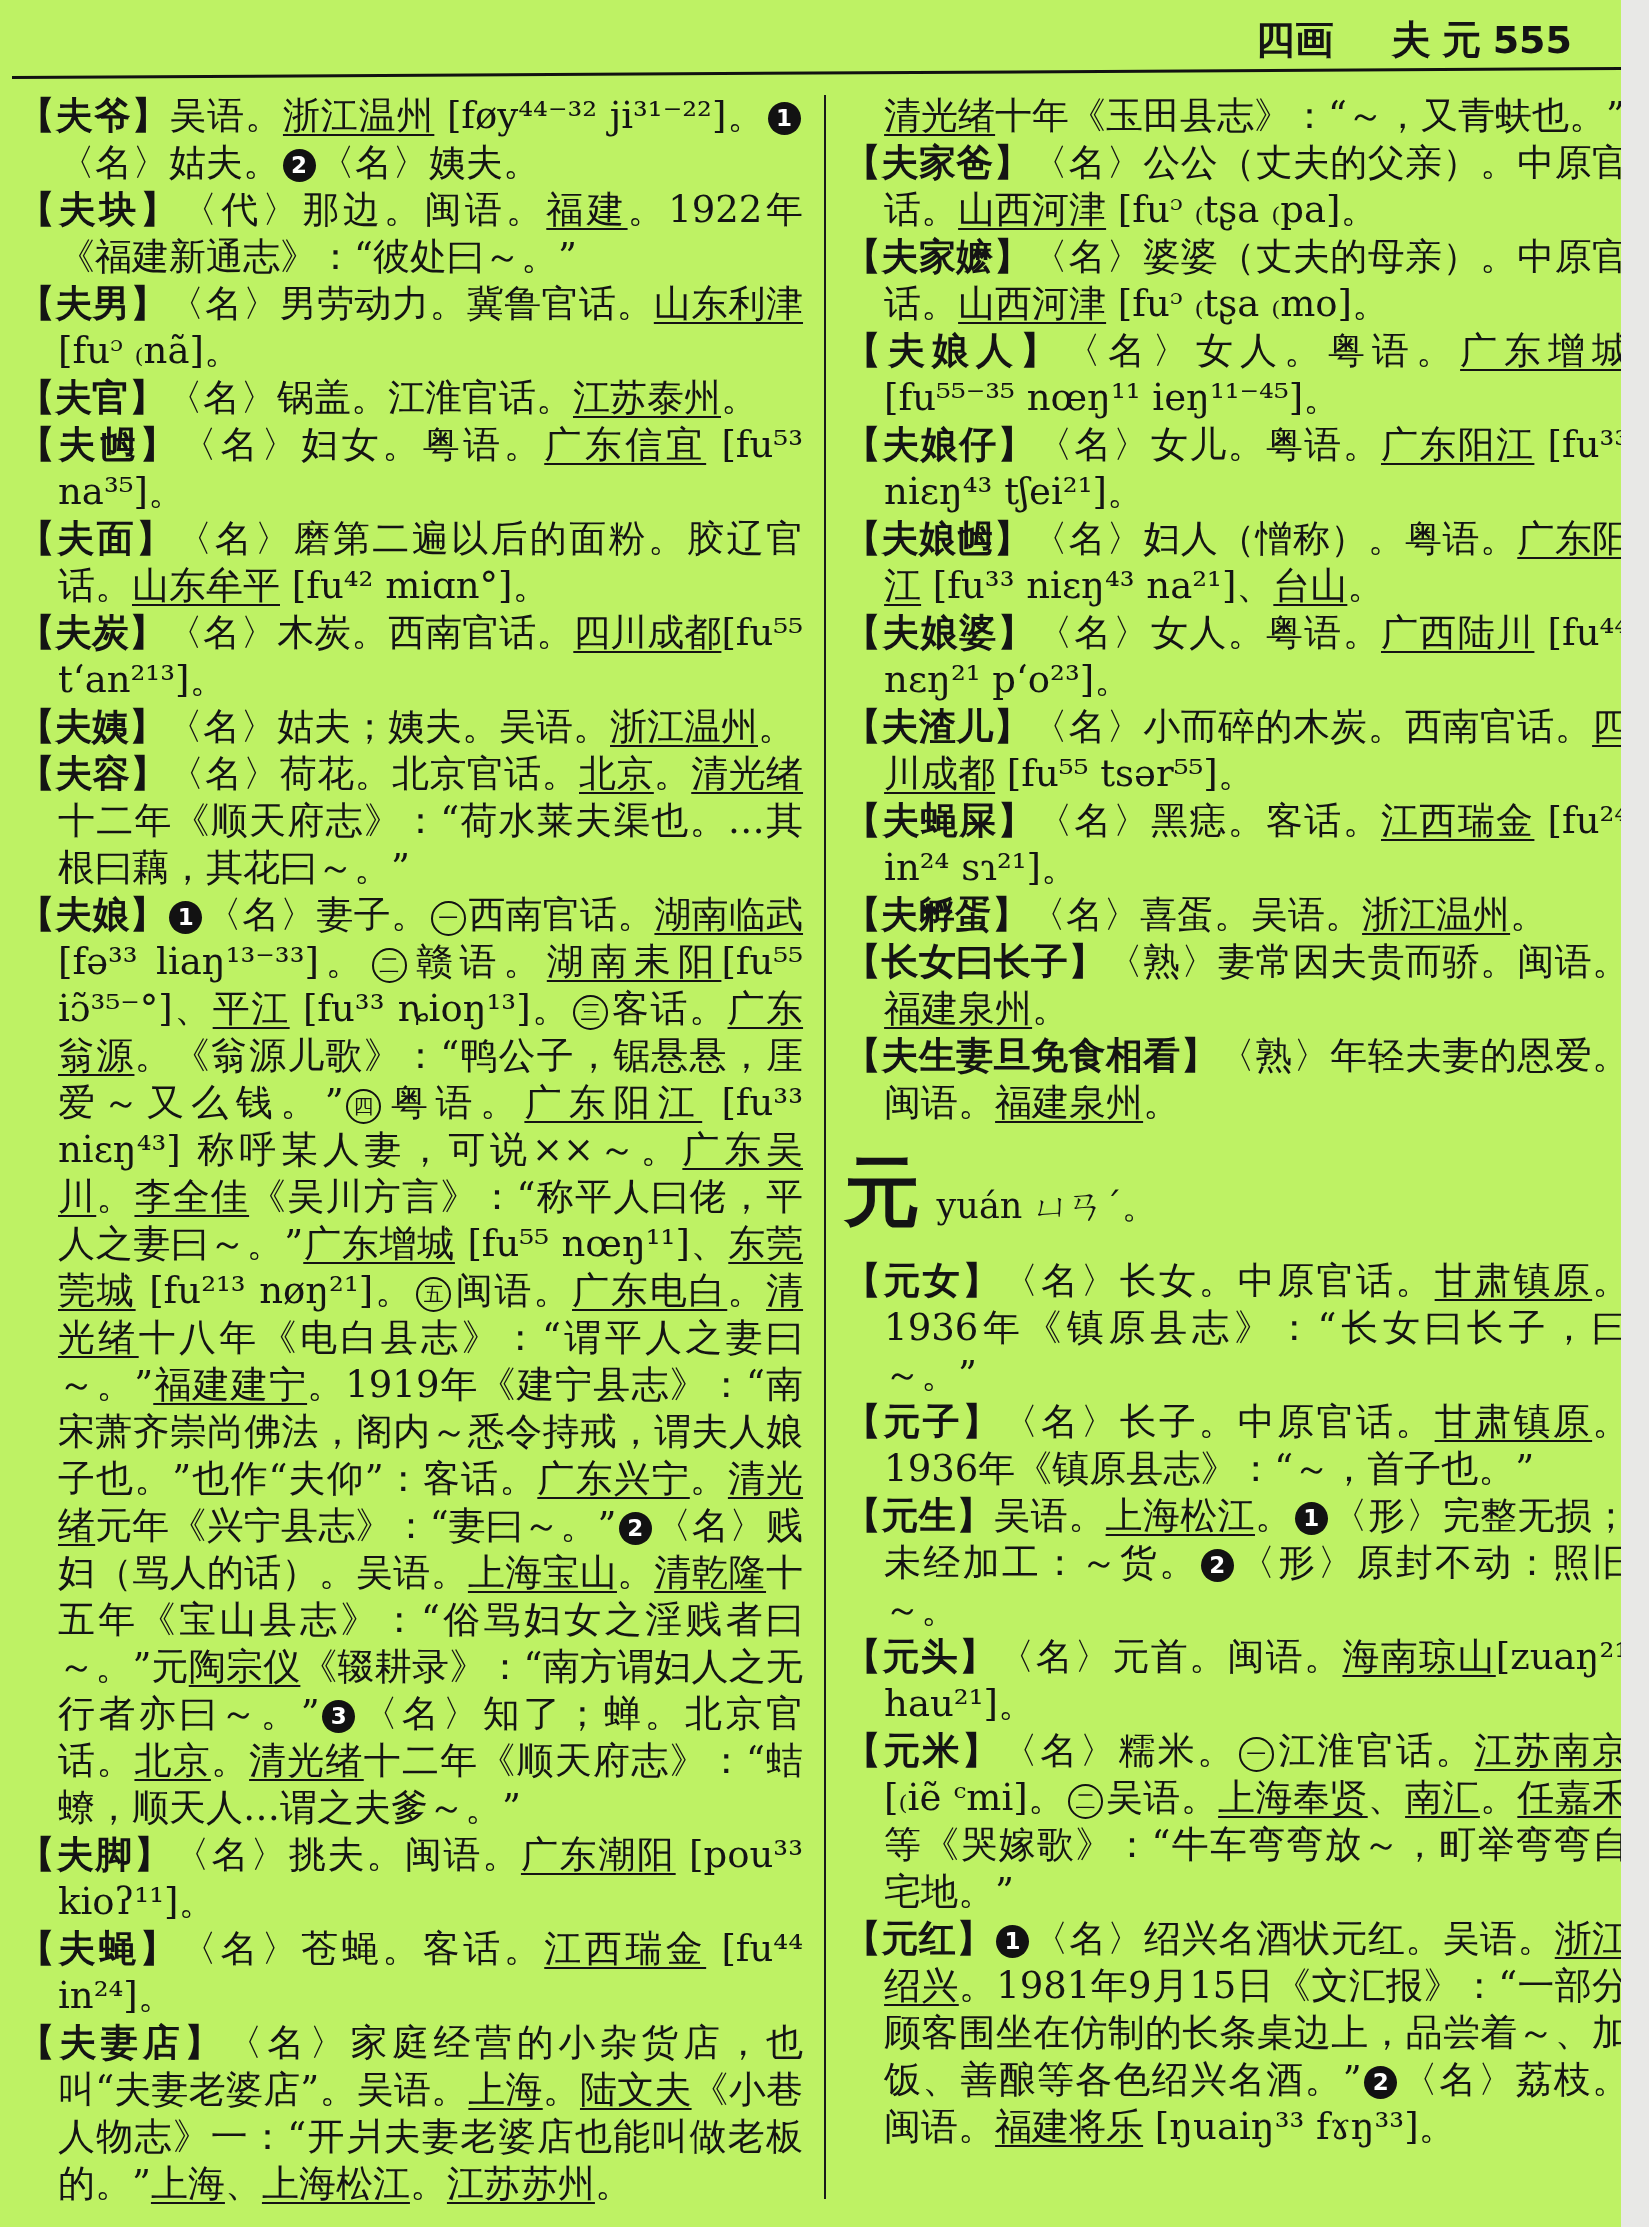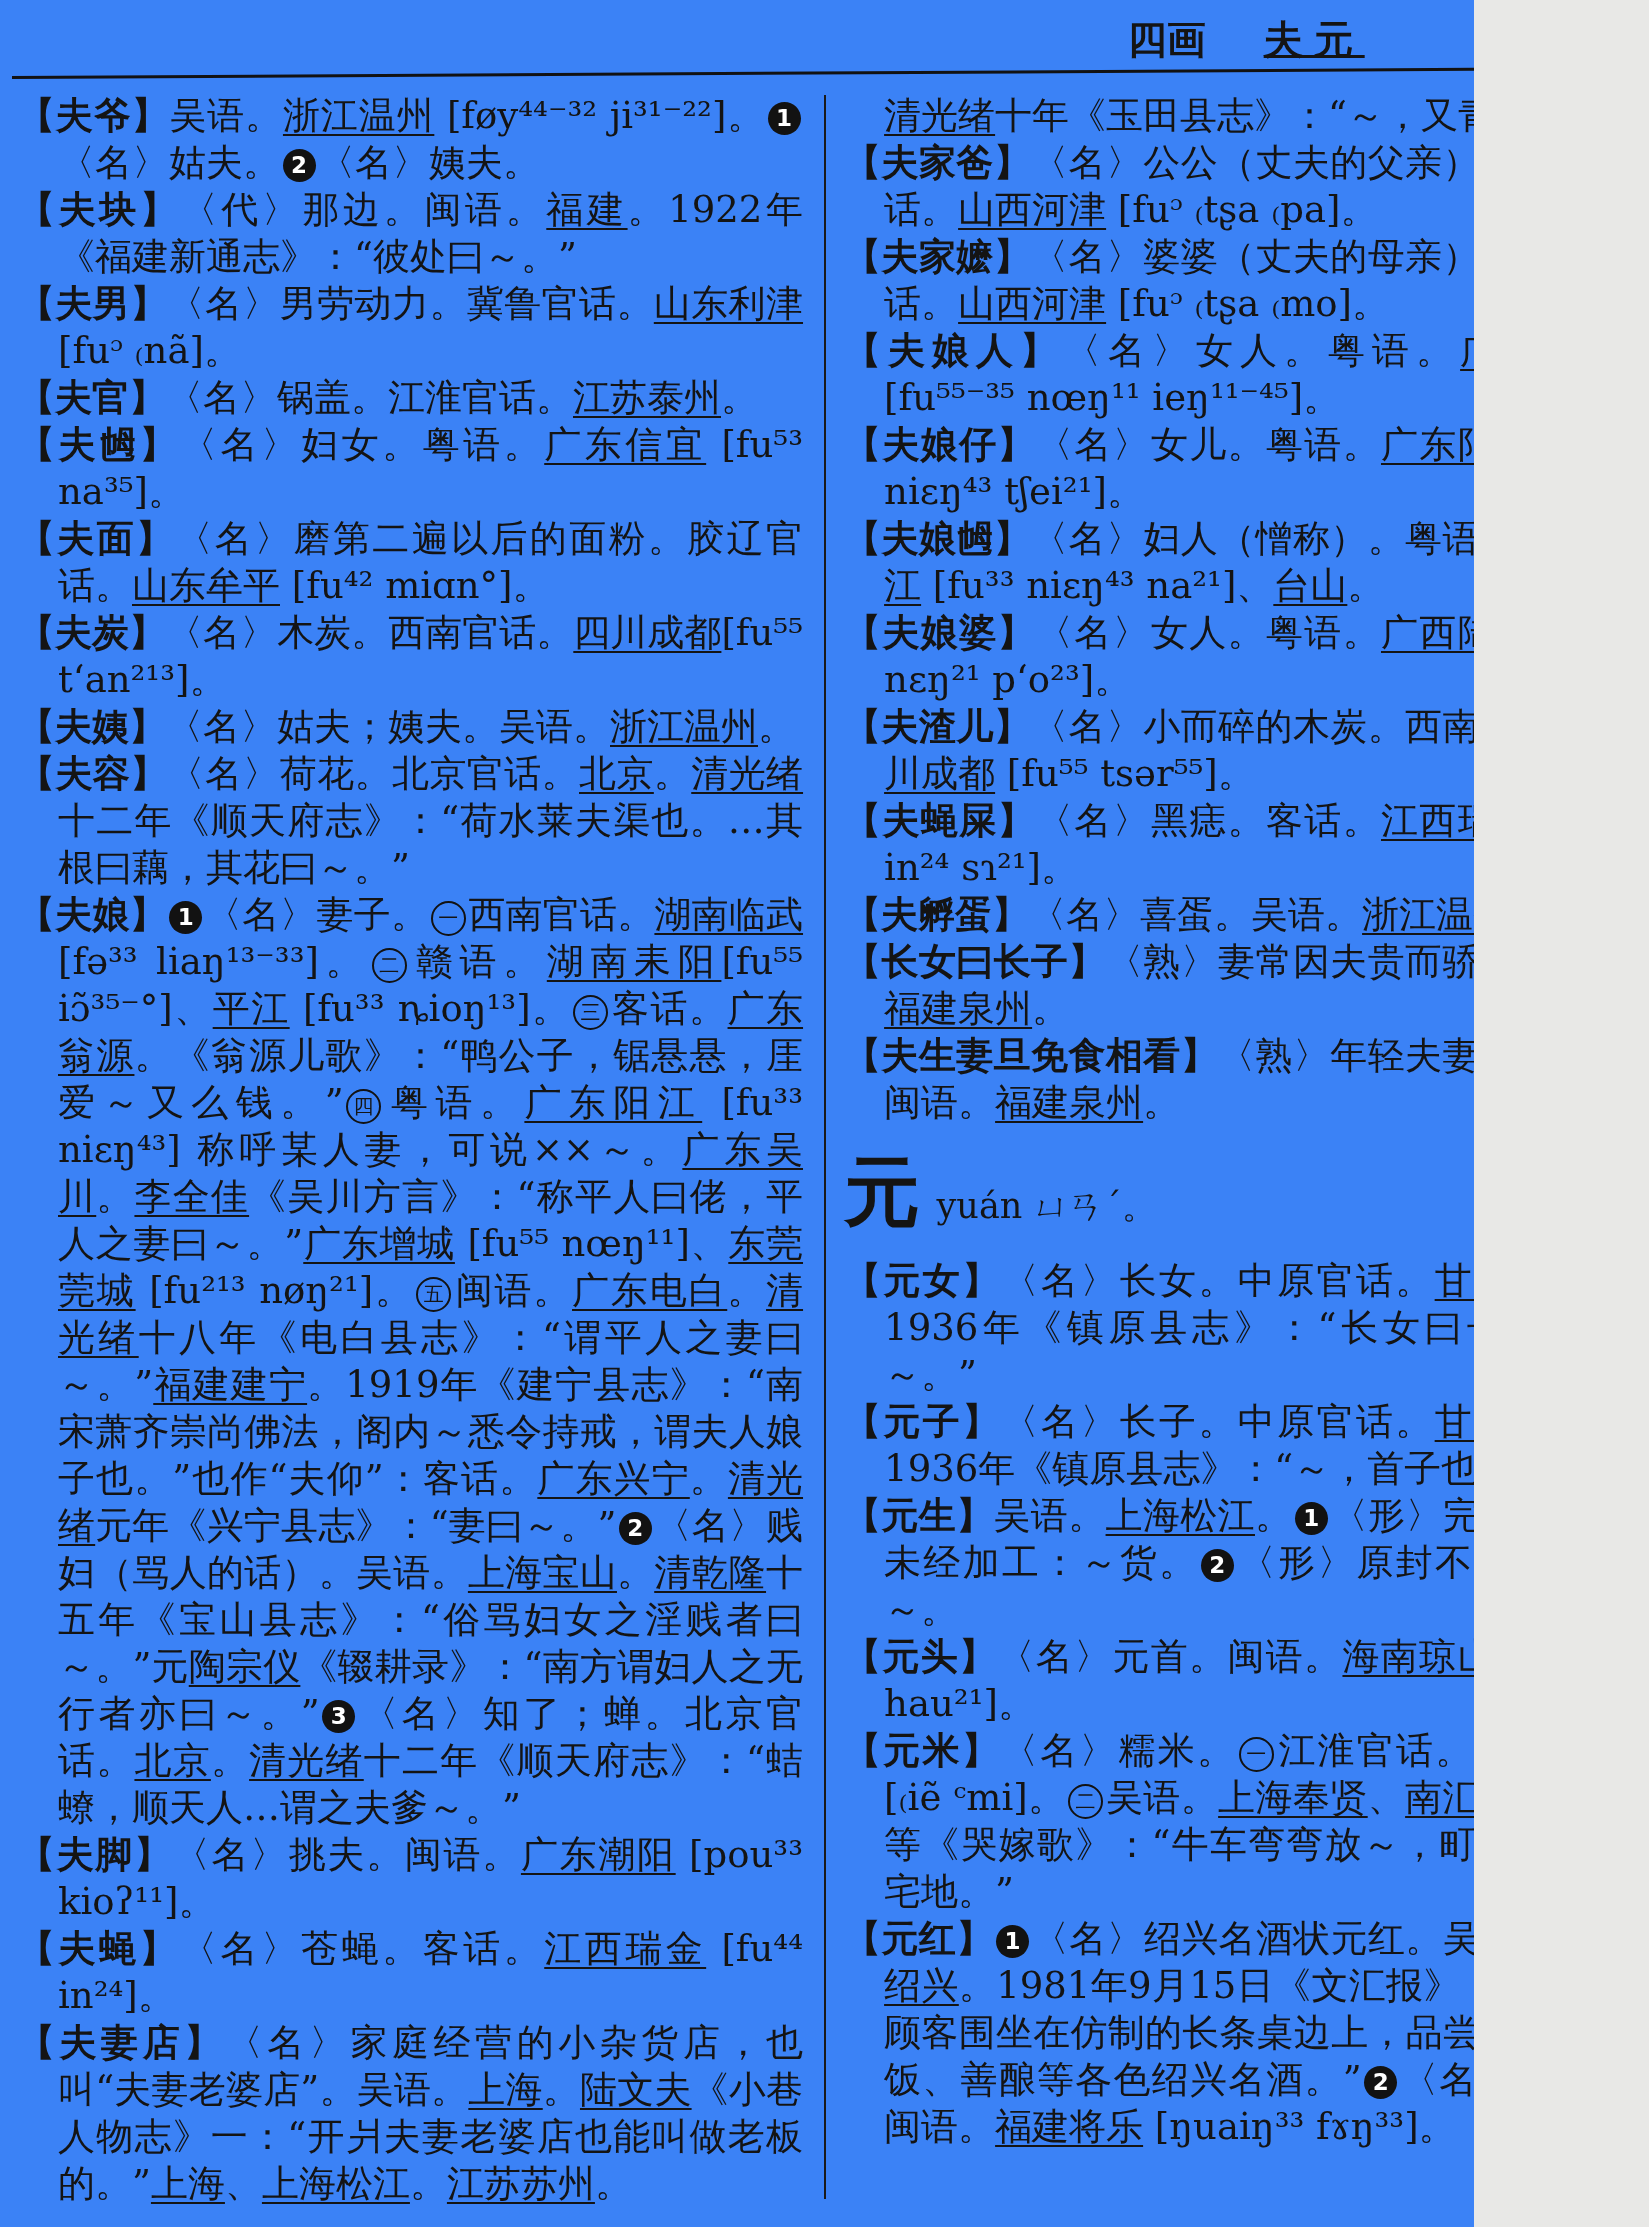--- a/index.html
+++ b/index.html
@@ -1,30 +1,30 @@
 <!DOCTYPE html>
 <html style="font-size:13.2px"><head>
 <meta charset="utf-8">
 <style>
   html,body{margin:0;padding:0;background:#e8e8e6;}
   .page{
     position:relative;
-    width:1474px;height:2227px;
-    background:#3b82f6;
+    width:1621px;height:2227px;
+    background:#bef264;
     color:#141414;
     font-family:"DejaVu Serif","Liberation Serif",serif;
     overflow:hidden;
   }
   .header{
     position:absolute;top:13.2px;left:0;width:1572px;
     display:flex;justify-content:flex-end;align-items:baseline;
     font-size:39px;font-weight:bold;
   }
   .header .sec{margin-right:58px;}
-  .header .rng{margin-right:128px;letter-spacing:11.5px;text-decoration:underline;}
+  .header .rng{letter-spacing:11.5px;}
   .header .pg{font-size:38px;font-family:"DejaVu Sans","Liberation Sans",sans-serif;font-weight:bold;}
   .rule{
     position:absolute;top:76px;left:11.5px;width:1614px;height:3.3px;
     background:#121212;transform:rotate(-0.32deg);transform-origin:left center;
   }
   .columns{
     position:absolute;top:92px;left:18px;
     display:flex;align-items:flex-start;
   }
   .col{

